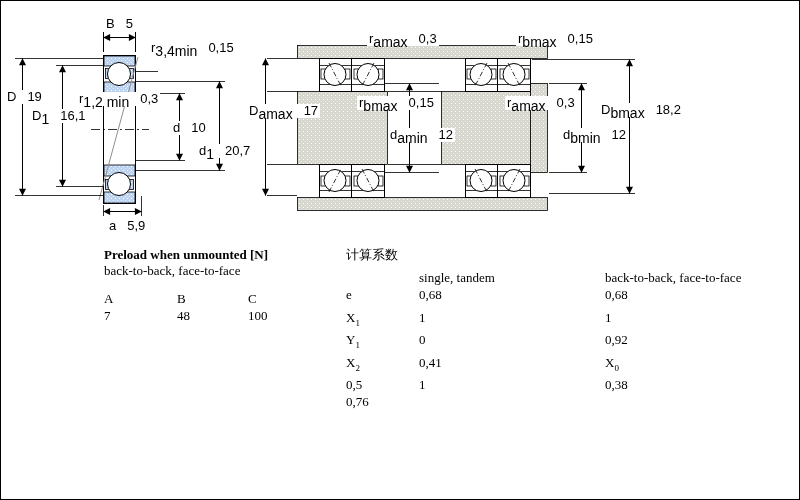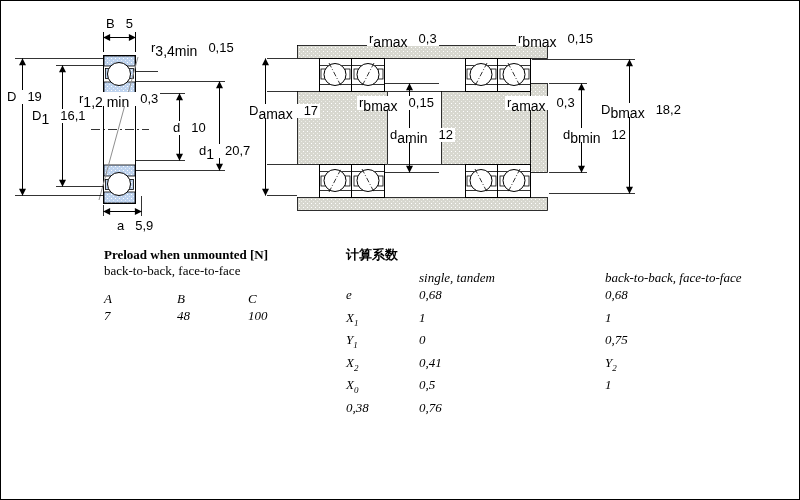--- a/index.html
+++ b/index.html
@@ -9,24 +9,24 @@
   .dim{position:absolute;font-size:13px;color:#000;background:#fff;padding:0 2px;white-space:nowrap;line-height:14px;}
   .dim sub{font-size:14px;line-height:8px;}
   .dim .v{margin-left:11px;}
   
   .tblserif{font-family:"Liberation Serif","DejaVu Serif",serif;font-size:13px;color:#000;}
   .preload{position:absolute;left:103px;top:246px;width:230px;}
   .preload .t{font-weight:bold;line-height:16px;}
   .preload .st{line-height:16px;}
   .pgrid{display:grid;grid-template-columns:73px 71px auto;margin-top:11px;line-height:17px;}
   .factors{position:absolute;left:345px;top:246px;width:420px;}
-  .factors .t{font-weight:bold;line-height:16px;margin-bottom:6px;}
+  .factors .t{font-weight:normal;line-height:16px;margin-bottom:6px;}
   .fgrid{display:grid;grid-template-columns:73px 186px auto;line-height:17px;}
   .fgrid sub{font-size:9px;}
-  .cell{white-space:nowrap;font-style:italic;}
+  .cell{white-space:nowrap;}
 </style>
 </head>
 <body>
 
 <div class="screen">
 
 <svg width="800" height="250" viewBox="0 0 800 250">
   <defs>
     <marker id="ah" viewBox="0 0 10 10" refX="9.5" refY="5" markerWidth="10" markerHeight="7" orient="auto-start-reverse">
       <path d="M0,0 L10,5 L0,10 z" fill="#000"></path>
@@ -185,21 +185,21 @@
   </g>
 </svg>
 
 <span class="dim" style="left:103px;top:16px"><span>B</span><sub></sub><span class="v">5</span></span>
 <span class="dim" style="left:148px;top:40px"><span>r</span><sub>3,4min</sub><span class="v">0,15</span></span>
 <span class="dim" style="left:4px;top:89px"><span>D</span><sub></sub><span class="v">19</span></span>
 <span class="dim" style="left:29px;top:108px"><span>D</span><sub>1</sub><span class="v">16,1</span></span>
 <span class="dim" style="left:76px;top:91px"><span>r</span><sub>1,2 min</sub><span class="v">0,3</span></span>
 <span class="dim" style="left:170px;top:120px"><span>d</span><sub></sub><span class="v">10</span></span>
 <span class="dim" style="left:196px;top:143px"><span>d</span><sub>1</sub><span class="v">20,7</span></span>
-<span class="dim" style="left:114px;top:218px"><span>a</span><sub></sub><span class="v">5,9</span></span>
+<span class="dim" style="left:106px;top:218px"><span>a</span><sub></sub><span class="v">5,9</span></span>
 
 <span class="dim" style="left:366px;top:31px"><span>r</span><sub>amax</sub><span class="v">0,3</span></span>
 <span class="dim" style="left:246px;top:103px"><span>D</span><sub>amax</sub><span class="v">17</span></span>
 <span class="dim" style="left:356px;top:95px"><span>r</span><sub>bmax</sub><span class="v">0,15</span></span>
 <span class="dim" style="left:387px;top:127px"><span>d</span><sub>amin</sub><span class="v">12</span></span>
 
 <span class="dim" style="left:515px;top:31px"><span>r</span><sub>bmax</sub><span class="v">0,15</span></span>
 <span class="dim" style="left:504px;top:95px"><span>r</span><sub>amax</sub><span class="v">0,3</span></span>
 <span class="dim" style="left:598px;top:102px"><span>D</span><sub>bmax</sub><span class="v">18,2</span></span>
 <span class="dim" style="left:560px;top:127px"><span>d</span><sub>bmin</sub><span class="v">12</span></span>
@@ -227,26 +227,25 @@
     <div class="cell"><span>e</span><sub></sub></div>
     <div class="cell">0,68</div>
     <div class="cell">0,68</div>
 
     <div class="cell"><span>X</span><sub>1</sub></div>
     <div class="cell">1</div>
     <div class="cell">1</div>
 
     <div class="cell"><span>Y</span><sub>1</sub></div>
     <div class="cell">0</div>
-    <div class="cell">0,75</div>
+    <div class="cell">0,92</div>
 
     <div class="cell"><span>X</span><sub>2</sub></div>
     <div class="cell">0,41</div>
 
-    <div class="cell"><span>Y</span><sub>2</sub></div>
 
     <div class="cell"><span>X</span><sub>0</sub></div>
     <div class="cell">0,5</div>
     <div class="cell">1</div>
 
     <div class="cell">0,38</div>
     <div class="cell">0,76</div>
   </div>
 </div>
 

